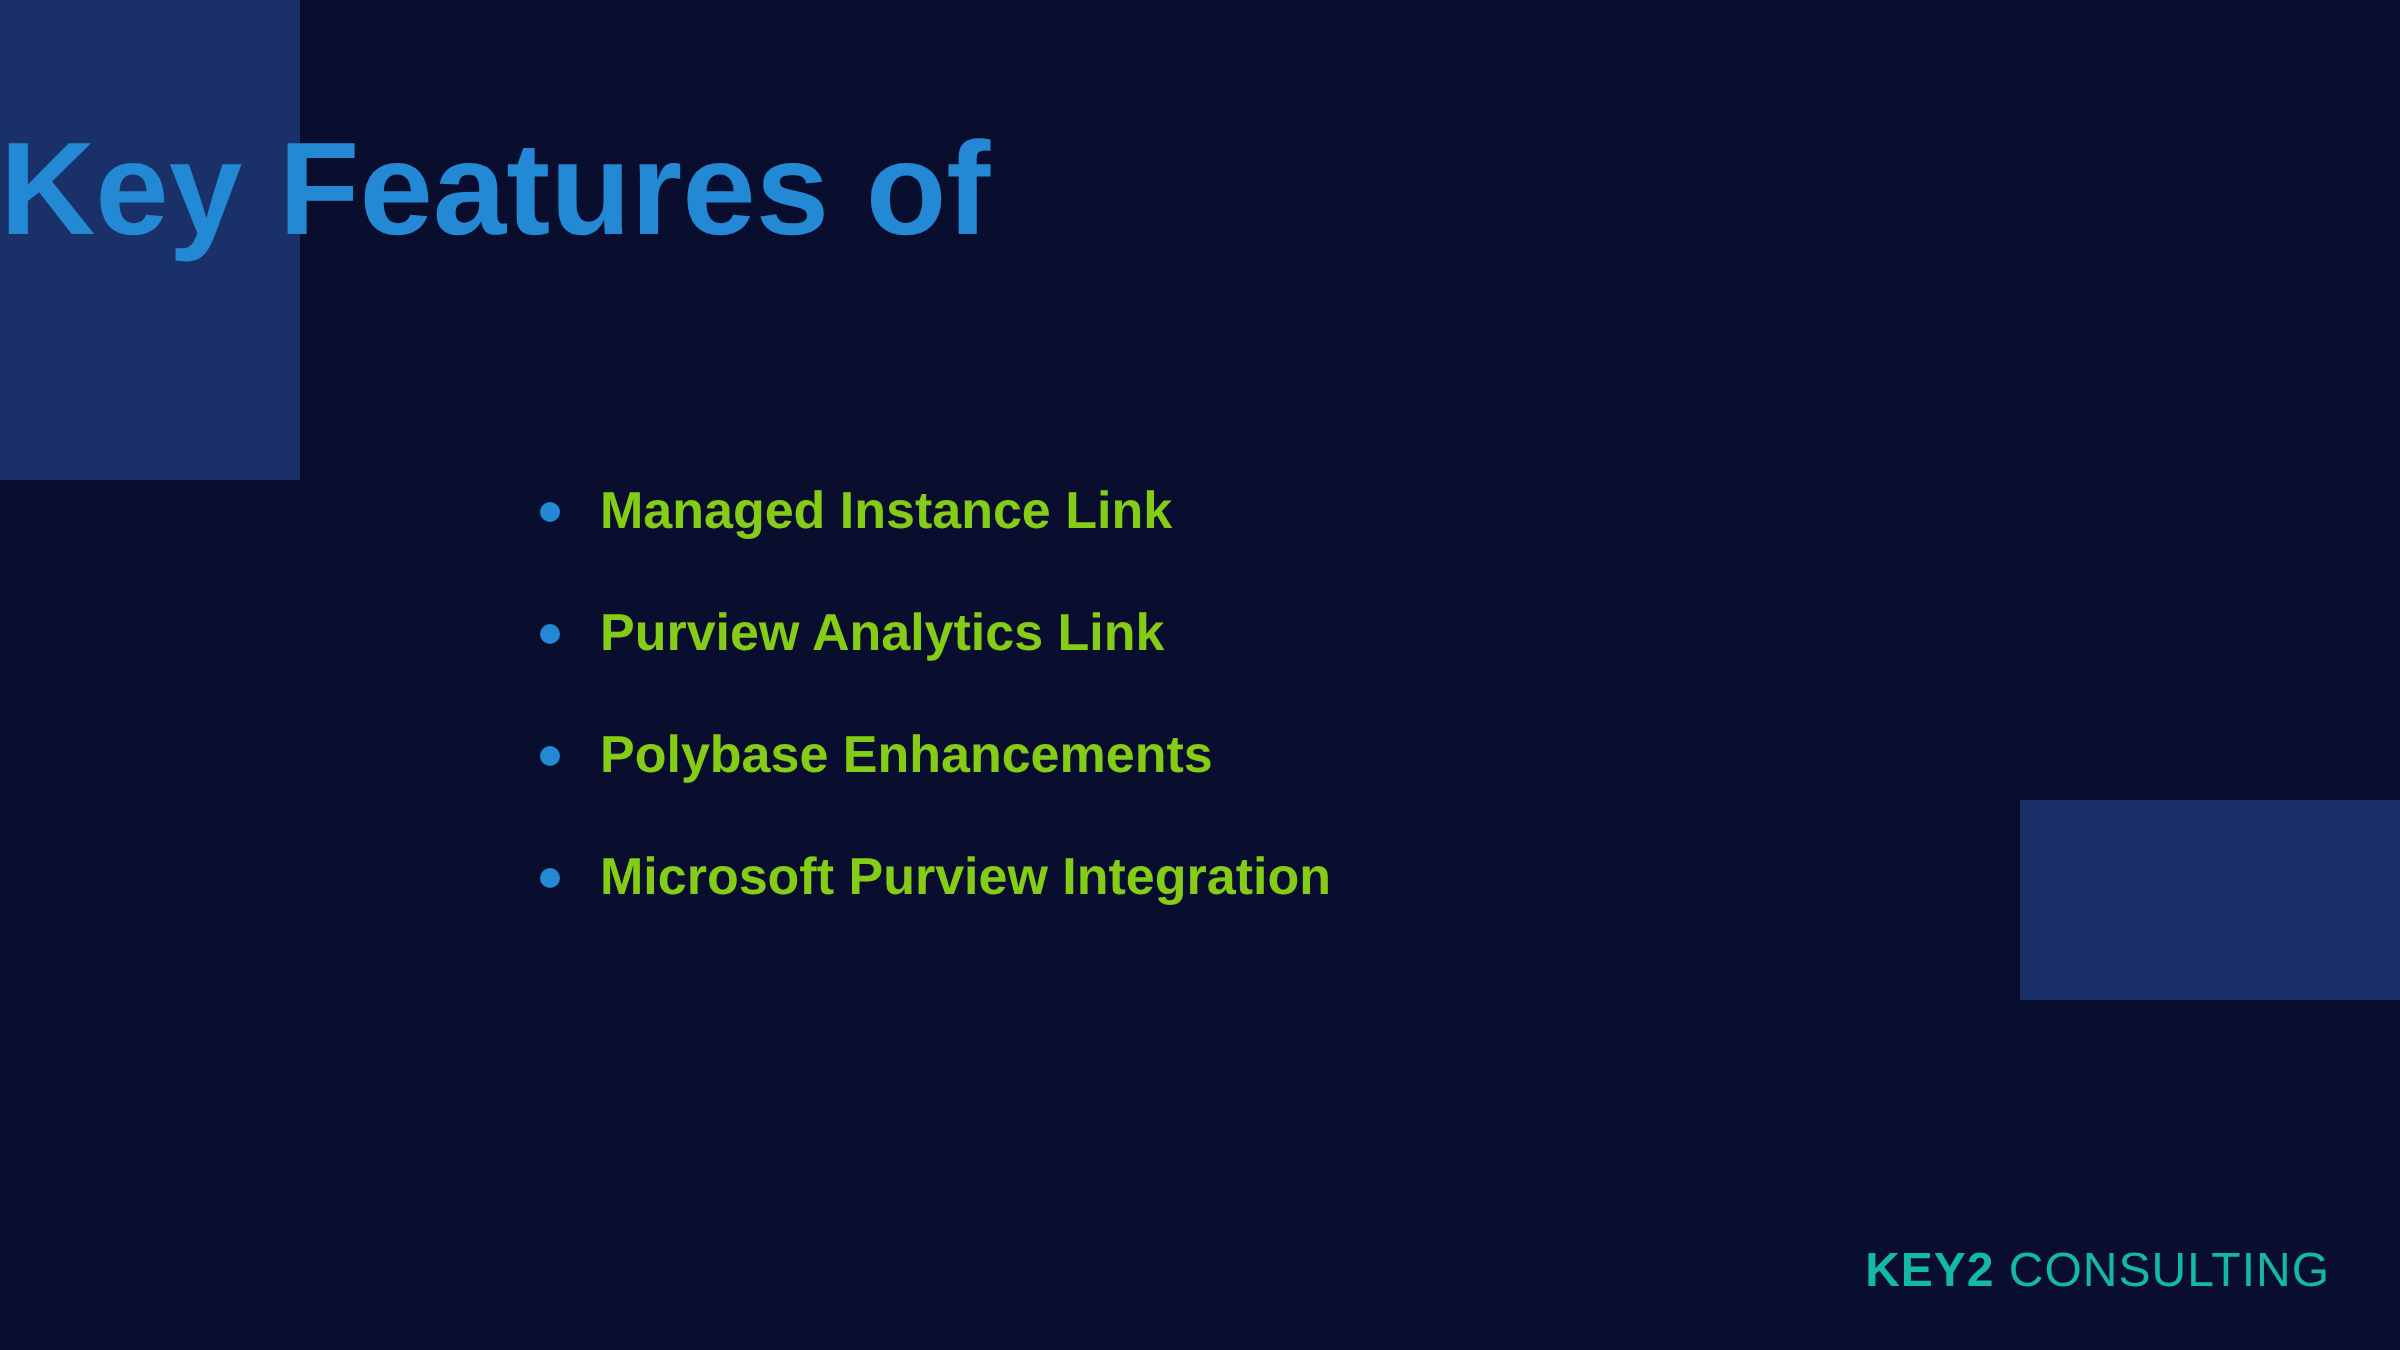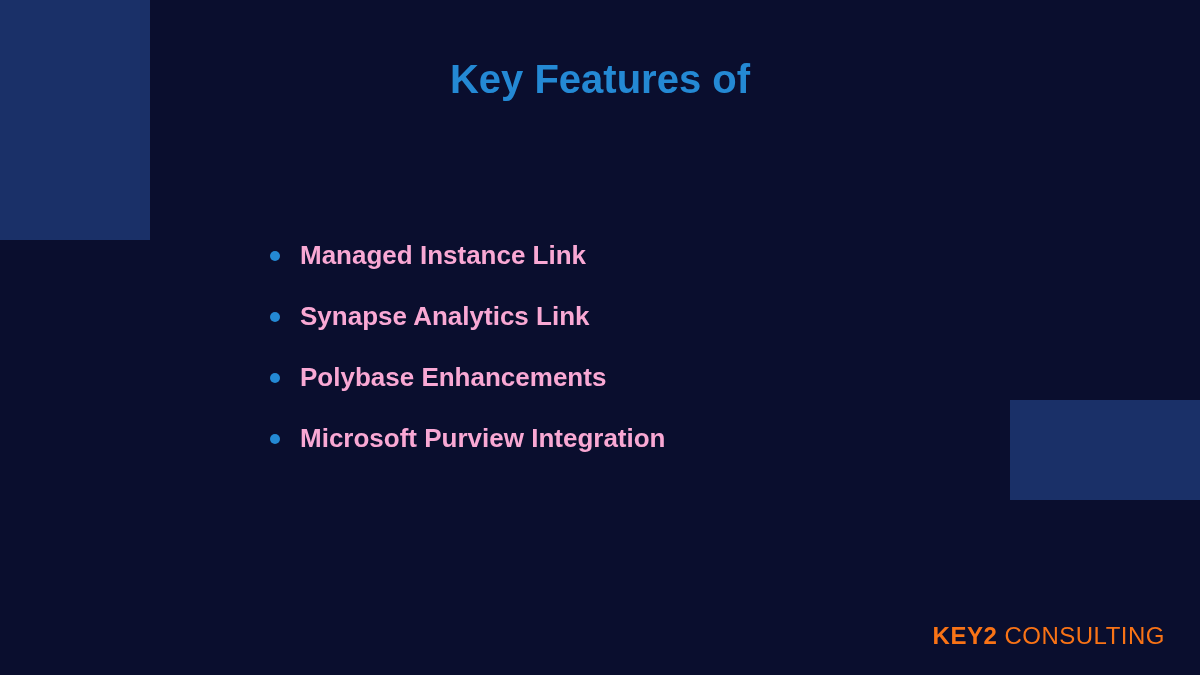--- a/index.html
+++ b/index.html
@@ -33,36 +33,36 @@
       width: 190px;
       height: 100px;
       background-color: #1a3068;
     }
     
     .title {
       position: absolute;
       top: 55px;
       left: 0;
       right: 0;
-      text-align: center;
+      text-align: left;
       color: #2489d4;
-      font-size: 40px;
+      font-size: 66px;
       font-weight: 700;
       line-height: 1.2;
     }
     
     .feature-list {
       position: absolute;
       top: 240px;
       left: 270px;
       list-style: none;
     }
     
     .feature-list li {
-      color: #f9a8d4;
+      color: #84cc16;
       font-size: 26px;
       font-weight: 600;
       margin-bottom: 30px;
       position: relative;
       padding-left: 30px;
     }
     
     .feature-list li::before {
       content: '';
       position: absolute;
@@ -71,21 +71,21 @@
       width: 10px;
       height: 10px;
       background-color: #2489d4;
       border-radius: 50%;
     }
     
     .footer-logo {
       position: absolute;
       bottom: 25px;
       right: 35px;
-      color: #f97316;
+      color: #14b8a6;
       font-size: 24px;
       font-weight: 400;
       letter-spacing: 0.5px;
     }
     
     .footer-logo .bold {
       font-weight: 700;
     }
   </style>
 </head>
@@ -93,20 +93,20 @@
 
 <div class="deco-top-left"></div>
 <div class="deco-right"></div>
 
 <h1 class="title">
   <span>Key Features of</span><br>
 </h1>
 
 <ul class="feature-list">
   <li><span>Managed Instance Link</span></li>
-  <li><span>Synapse Analytics Link</span></li>
+  <li><span>Purview Analytics Link</span></li>
   <li><span>Polybase Enhancements</span></li>
   <li><span>Microsoft Purview Integration</span></li>
 </ul>
 
 <div class="footer-logo">
   <span class="bold">KEY2</span><span> CONSULTING</span>
 </div>
 
 </body></html>

